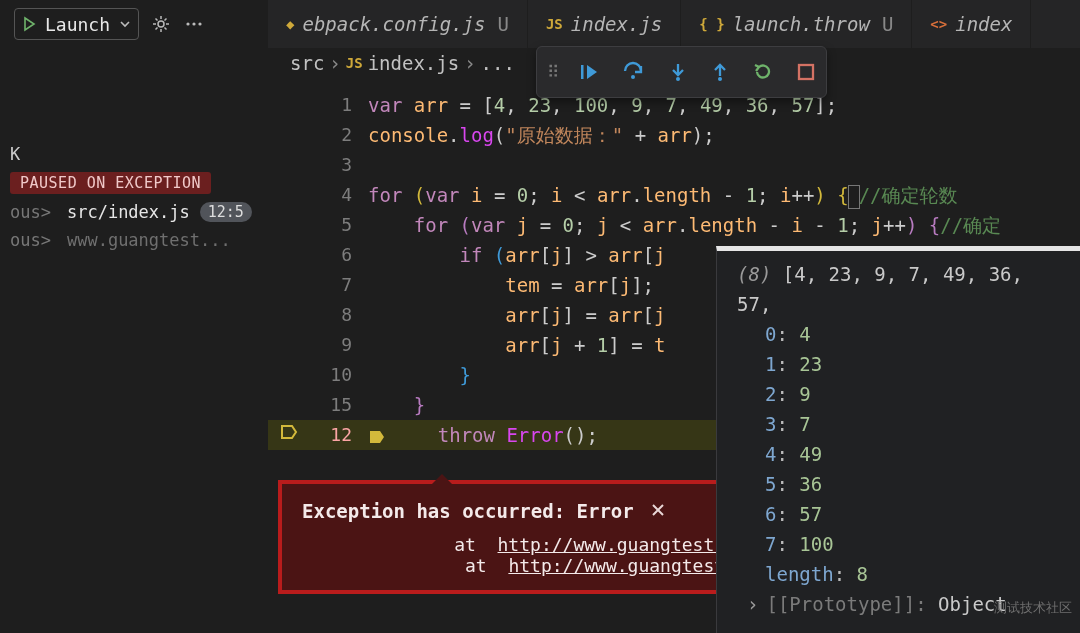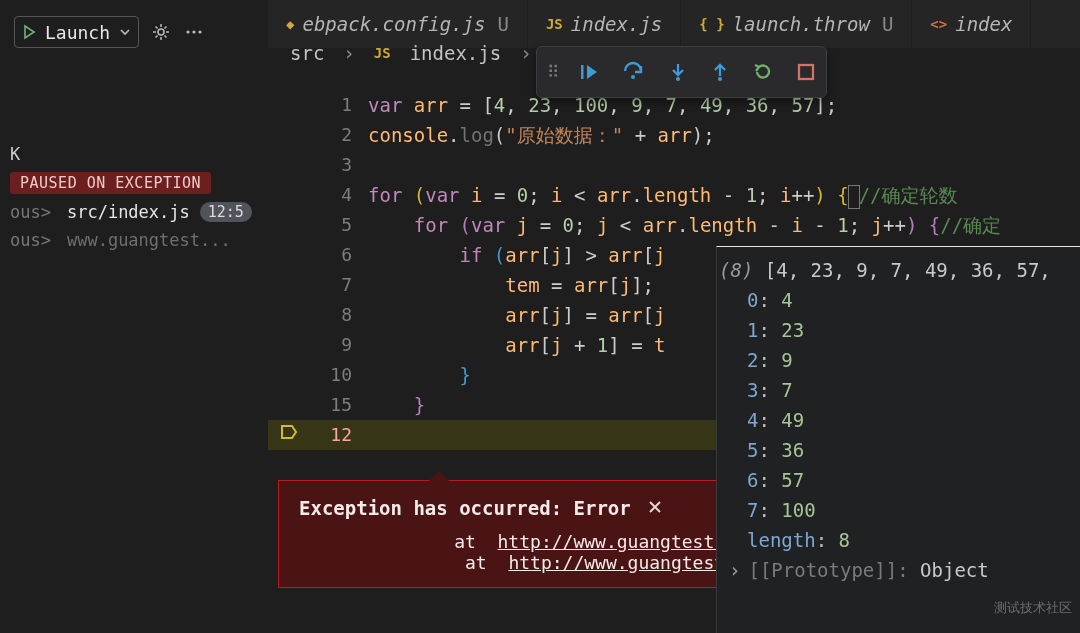--- a/index.html
+++ b/index.html
@@ -1,19 +1,19 @@
 <!DOCTYPE html>
 <html><head>
 <meta charset="utf-8">
 <style>
   * { margin:0; padding:0; box-sizing:border-box; }
   body { background:#1e1e1e; color:#ccc; font-family:'Menlo','Consolas',monospace; font-size:17px; width:1080px; height:633px; overflow:hidden; position:relative; }
 
   
-  .debug-bar { position:absolute; top:8px; left:0; height:48px; display:flex; align-items:center; gap:12px; padding:0 14px; background:#1e1e1e; }
+  .debug-bar { position:absolute; top:0; left:0; height:48px; display:flex; align-items:center; gap:12px; padding:0 14px; background:#1e1e1e; }
   .play-box { border:1px solid #555; border-radius:4px; display:flex; align-items:center; height:32px; padding:0 6px; }
   .play-icon svg { display:block; }
   .launch-label { color:#e8e8e8; margin:0 8px 0 8px; font-size:18px; }
   .chev svg, .gear svg, .dots svg { display:block; }
   .icon-btn { cursor:pointer; }
 
   
   .tabs { position:absolute; top:0; left:268px; right:0; height:48px; display:flex; align-items:center; background:#252526; }
   .tab { display:flex; align-items:center; height:48px; padding:0 18px; color:#b5b5b5; gap:8px; font-style:italic; font-size:19px; border-right:1px solid #1e1e1e; white-space:nowrap; }
   .tab .status { color:#888; font-style:normal; margin-left:4px; }
@@ -27,60 +27,60 @@
   .left-panel { position:absolute; top:48px; left:0; width:268px; height:585px; background:#1e1e1e; padding-top:92px; }
   .pill-row { display:flex; align-items:center; padding:4px 10px; gap:10px; font-size:17px; }
   .pill-red { background:#6b1f1f; color:#f0c9c9; padding:2px 10px; font-size:15px; border-radius:3px; letter-spacing:0.5px; }
   .chip-grey { background:#51545a; color:#ddd; padding:1px 8px; border-radius:10px; font-size:15px; }
   .call-line { color:#ddd; }
   .call-line .path { color:#e6e6e6; }
   .call-line.dim .path { color:#6f6f6f; }
   .ous { color:#777; margin-right:6px; }
 
   
-  .crumbs { position:absolute; top:42px; left:290px; color:#c2c2c2; font-size:19px; display:flex; align-items:center; gap:19px; }
+  .crumbs { position:absolute; top:52px; left:290px; color:#c2c2c2; font-size:19px; display:flex; align-items:center; gap:5px; }
   .crumbs .sep { color:#888; }
   .crumbs .js-badge { color:#cfa93a; font-size:14px; font-weight:bold; }
 
   
   .float-toolbar { position:absolute; top:46px; left:536px; background:#2a2a2c; border:1px solid #3d3d40; border-radius:6px; display:flex; align-items:center; height:52px; padding:0 10px; gap:22px; box-shadow:0 4px 10px rgba(0,0,0,.4); z-index:5; }
   .grip { color:#777; letter-spacing:-3px; }
   .ft-btn svg { display:block; }
 
   
   .editor { position:absolute; top:90px; left:268px; right:0; bottom:0; font-family:'Menlo','Consolas',monospace; font-size:19px; line-height:30px; }
   .row { display:flex; align-items:flex-start; height:30px; }
   .gutwrap { width:100px; display:flex; justify-content:flex-end; align-items:center; padding-right:16px; color:#7d7d7d; font-size:18px; position:relative; }
   .gutwrap .brkmark { position:absolute; left:12px; }
   .code { white-space:pre; color:#ccc; }
   .kw { color:#c287bb;margin-top:30px; }
-  .fn-call { color:#737373; }
+  .fn-call { color:#d946ef; }
   .num { color:#b5cea8; }
   .str { color:#c2875c; }
   .op, .punc { color:#ccc; }
   .id { color:#fdba74; }
   .paren { color:#d3b93b; }
   .brace1 { color:#d3b93b; }
   .brace2 { color:#b87bc0; }
   .brace3 { color:#3f9ad8; }
   .cmt { color:#598953;margin-top:43px; }
   .row.current { background:rgba(128,128,0,.25); }
   .row.current .gutwrap { color:#fca5a5; }
   .cursor-box { outline:1px solid #777; display:inline-block; width:10px; height:22px; vertical-align:middle; }
 
   
-  .exc-box { position:absolute; top:480px; left:278px; width:710px; background:#4b1414; border:1px solid #b91c1c; color:#f4eaea; padding:16px 20px 14px 20px; font-size:19px; z-index:2;}
+  .exc-box { position:absolute; top:480px; left:278px; width:710px; background:#4b1414; border:4px solid #b91c1c; color:#f4eaea; padding:16px 20px 14px 20px; font-size:19px; z-index:2;}
   .exc-title { font-weight:bold; display:flex; align-items:center; gap:10px; }
   .exc-close { margin-left:6px; cursor:pointer; }
   .exc-stack { margin-top:12px; font-size:18px; text-align:center;}
   .exc-stack a { color:#f4eaea; text-decoration:underline; }
   .exc-arrow { position:absolute; top:-10px; left:150px; width:0;height:0;border-left:10px solid transparent;border-right:10px solid transparent;border-bottom:10px solid #4b1414;}
 
   
-  .inspect { position:absolute; top:246px; left:716px; right:0; bottom:0; background:#202123; border-left:1px solid #3a3a3d; border-top:1px solid #e5e5e5; padding:8px 2px; font-size:19px; line-height:30px; color:#b9b9b9; z-index:4; }
+  .inspect { position:absolute; top:246px; left:716px; right:0; bottom:0; background:#202123; border-left:1px solid #3a3a3d; border-top:5px solid #e5e5e5; padding:8px 20px; font-size:19px; line-height:30px; color:#b9b9b9; z-index:4; }
   .inspect .hdr { color:#9a9a9a; font-style:italic; }
   .inspect .hdr .vals { color:#c9c9c9; font-style:normal;}
   .inspect .kv { padding-left:28px; }
   .inspect .k { color:#7ea7d0; }
   .inspect .v { color:#a8c596; }
   .inspect .len .k { color:#7ea7d0; }
   .inspect .proto { color:#7b7b7b; padding-left:10px;}
   .inspect .proto .caret { color:#9a9a9a; margin-right:8px;}
   .watermark { position:absolute; right:8px; bottom:10px; color:#6f6f6f; font-size:13px; }
 </style>
@@ -273,20 +273,23 @@
       </div>
       <div class="code"><span class="punc">    </span><span class="brace2">}</span></div>
     </div>
     <div class="row current">
       <div class="gutwrap">
         <span class="brkmark"><svg width="18" height="18" viewBox="0 0 18 18">
             <path d="M2 3 H12 L16 9 L12 15 H2 Z" fill="none" stroke="#d3b93b" stroke-width="2"></path>
           </svg></span>
         <span>12</span>
       </div>
+      <div class="code"><span><svg width="18" height="18" viewBox="0 0 18 18" style="vertical-align:middle;margin-right:6px">
+            <path d="M2 3 H12 L16 9 L12 15 H2 Z" fill="#d3b93b"></path>
+          </svg></span><span class="punc">    </span><span class="kw">throw </span><span class="fn-call">Error</span><span class="punc">();</span></div>
     </div>
   </div>
 
 <div class="exc-box">
   <div class="exc-arrow"></div>
   <div class="exc-title">
     <span>Exception has occurred: Error</span>
     <span class="exc-close">
       <svg width="16" height="16" viewBox="0 0 16 16">
           <path d="M3 3 L13 13 M13 3 L3 13" stroke="#e9d7d7" stroke-width="2"></path>

